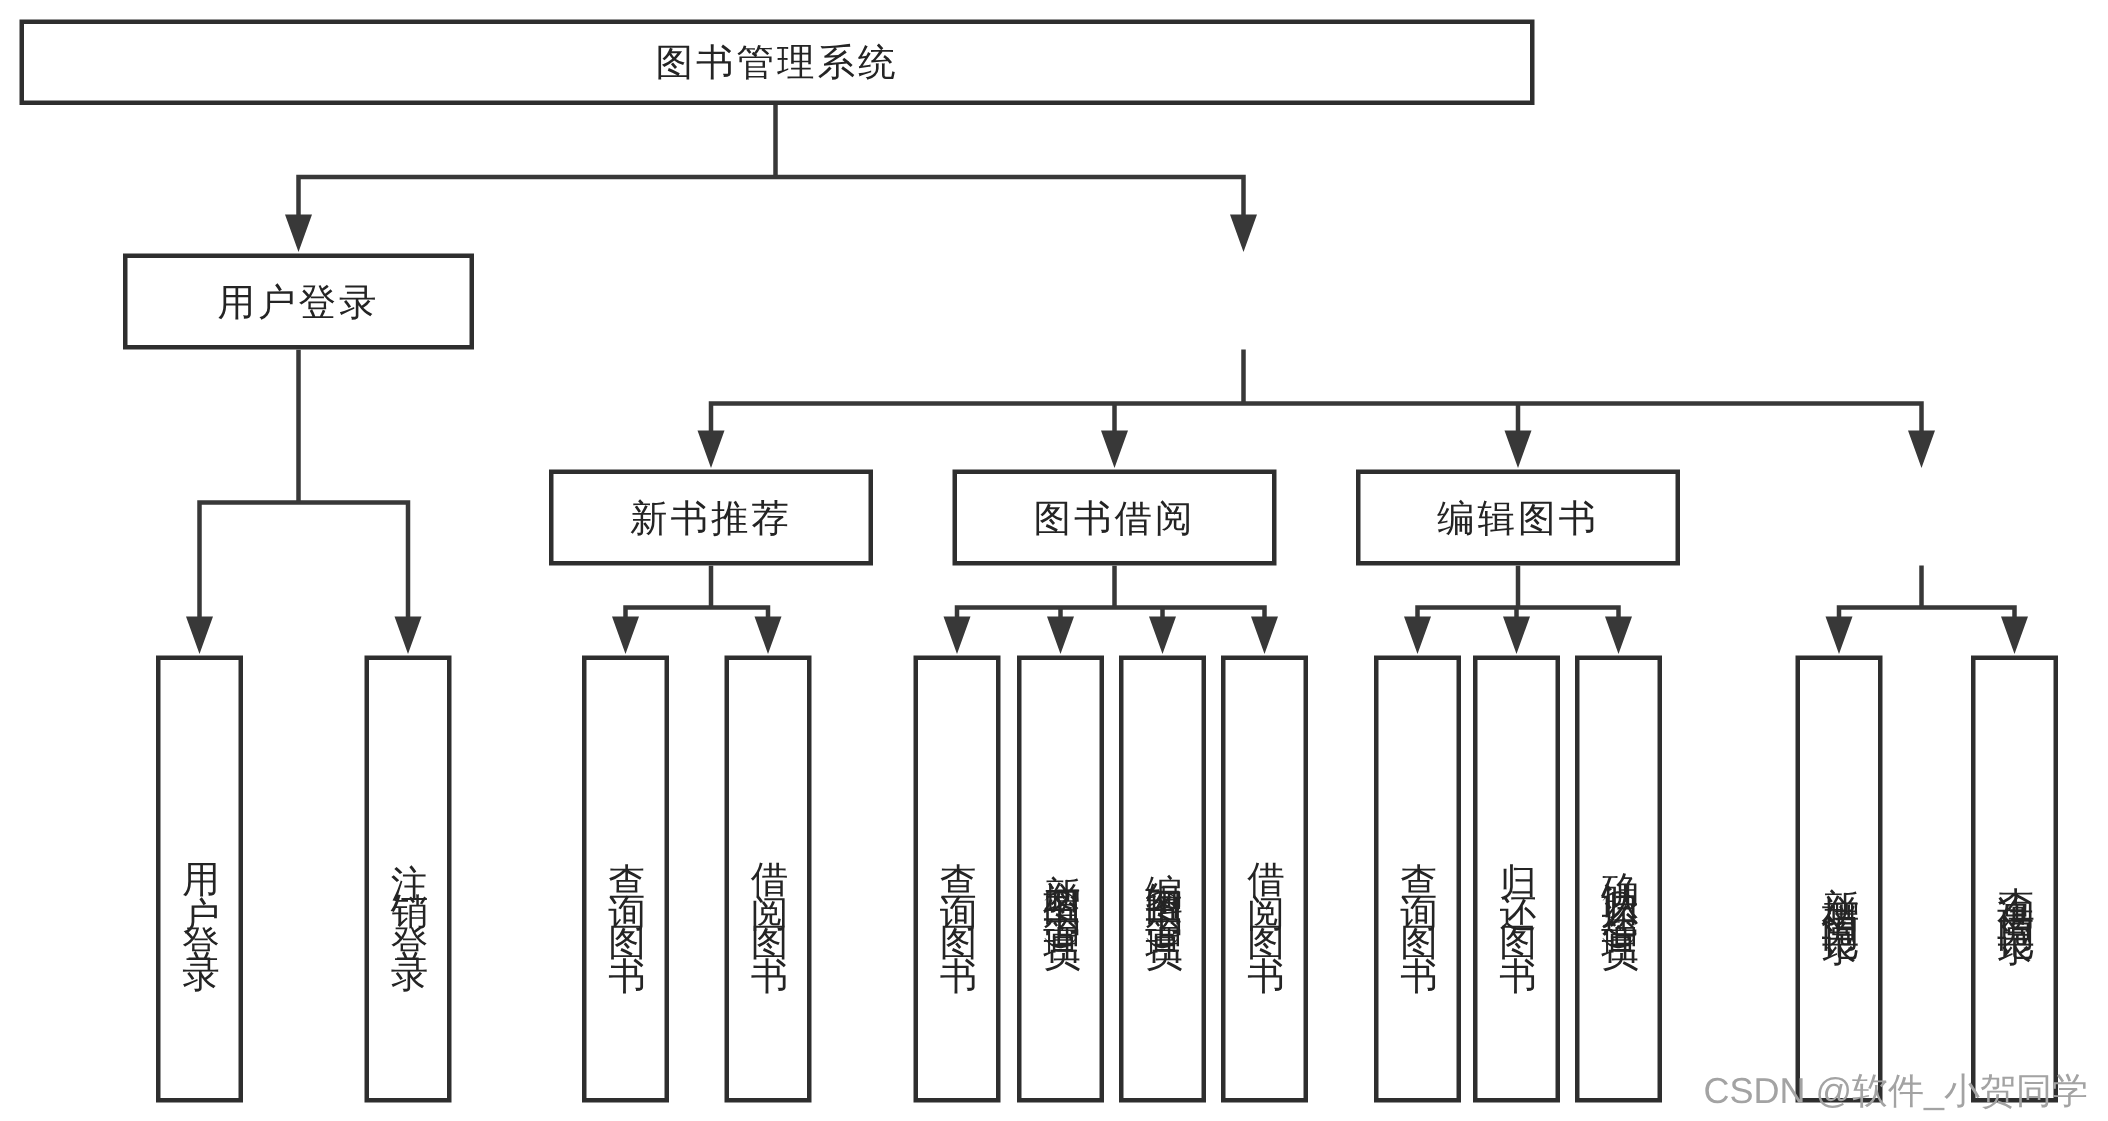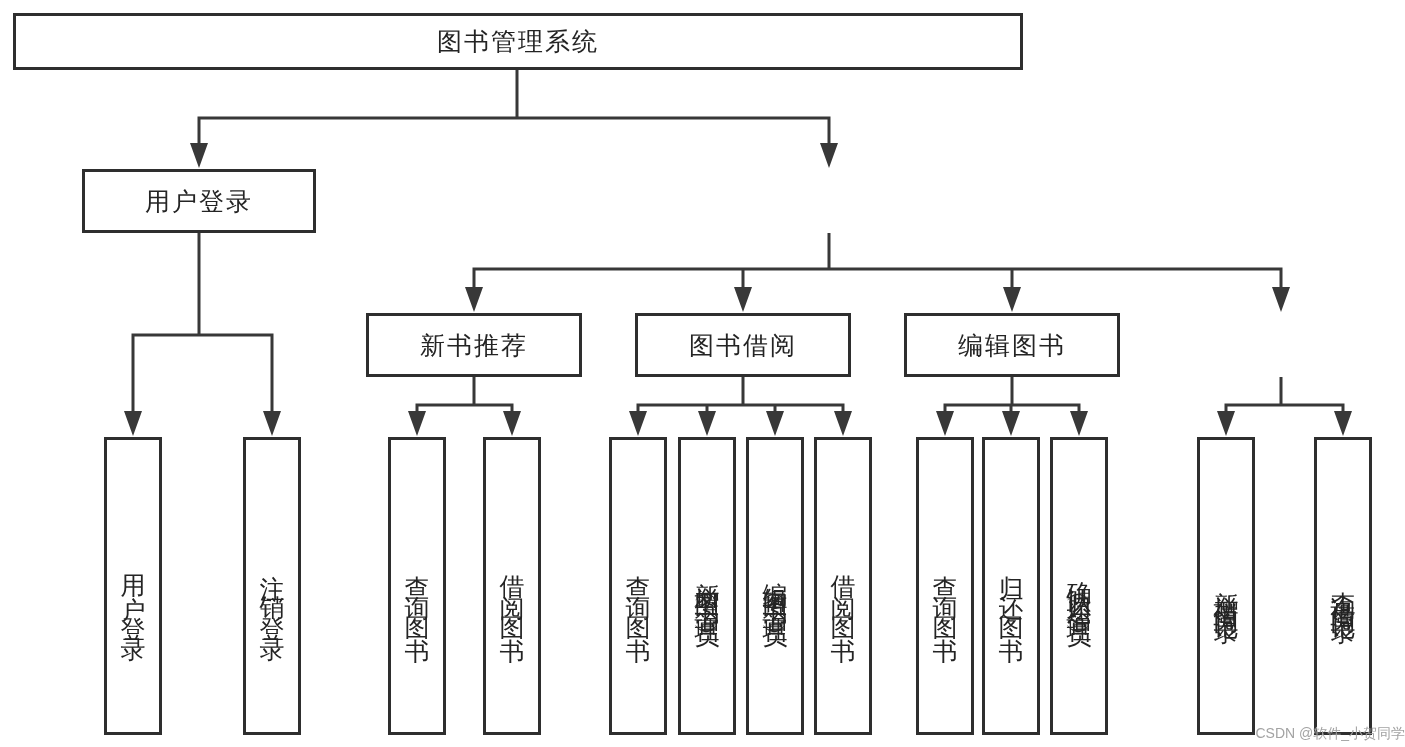--- a/index.html
+++ b/index.html
@@ -23,21 +23,21 @@
     color:var(--text);
   }
   .h-label{font-size:25px;letter-spacing:2px;white-space:nowrap;}
   .leaf{width:58px;height:298px;top:437px;}
   .v-label{
     writing-mode:vertical-rl;font-size:25px;line-height:1;white-space:nowrap;
   }
   .sp-wide{letter-spacing:21px;margin-bottom:-21px;}
   .sp-tight{letter-spacing:6px;margin-bottom:-6px;}
   .watermark{
-    position:absolute;right:0;bottom:4px;font-size:14px;color:var(--watermark);
+    position:absolute;right:13px;bottom:4px;font-size:24px;color:var(--watermark);
     z-index:10;white-space:nowrap;
   }
 </style>
 </head>
 <body>
 
 <div class="canvas">
 
   <svg class="connectors" width="1405" height="747" viewBox="0 0 1405 747">
     <path class="cline" d="

